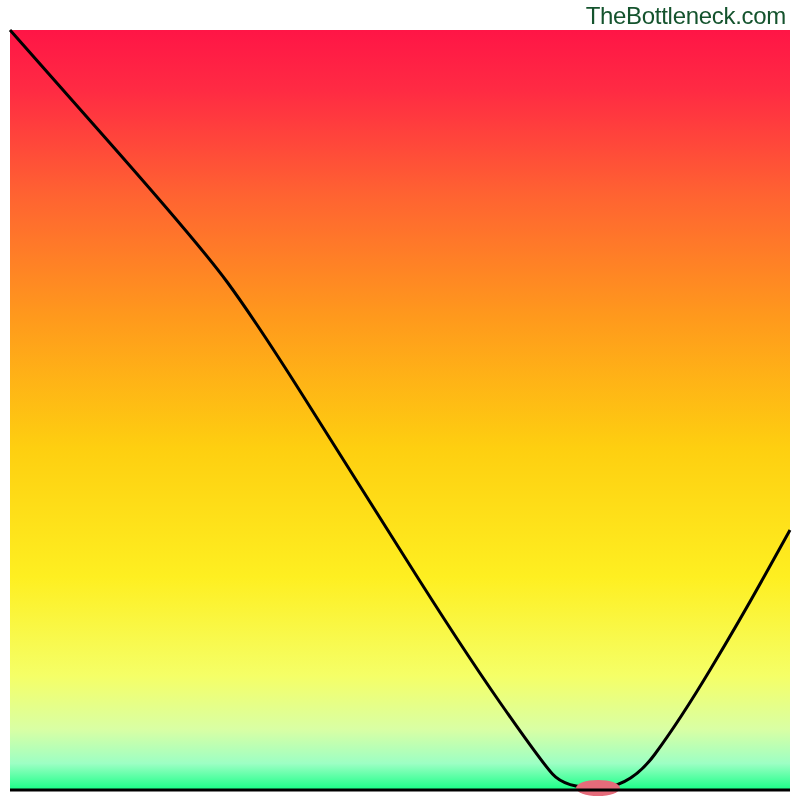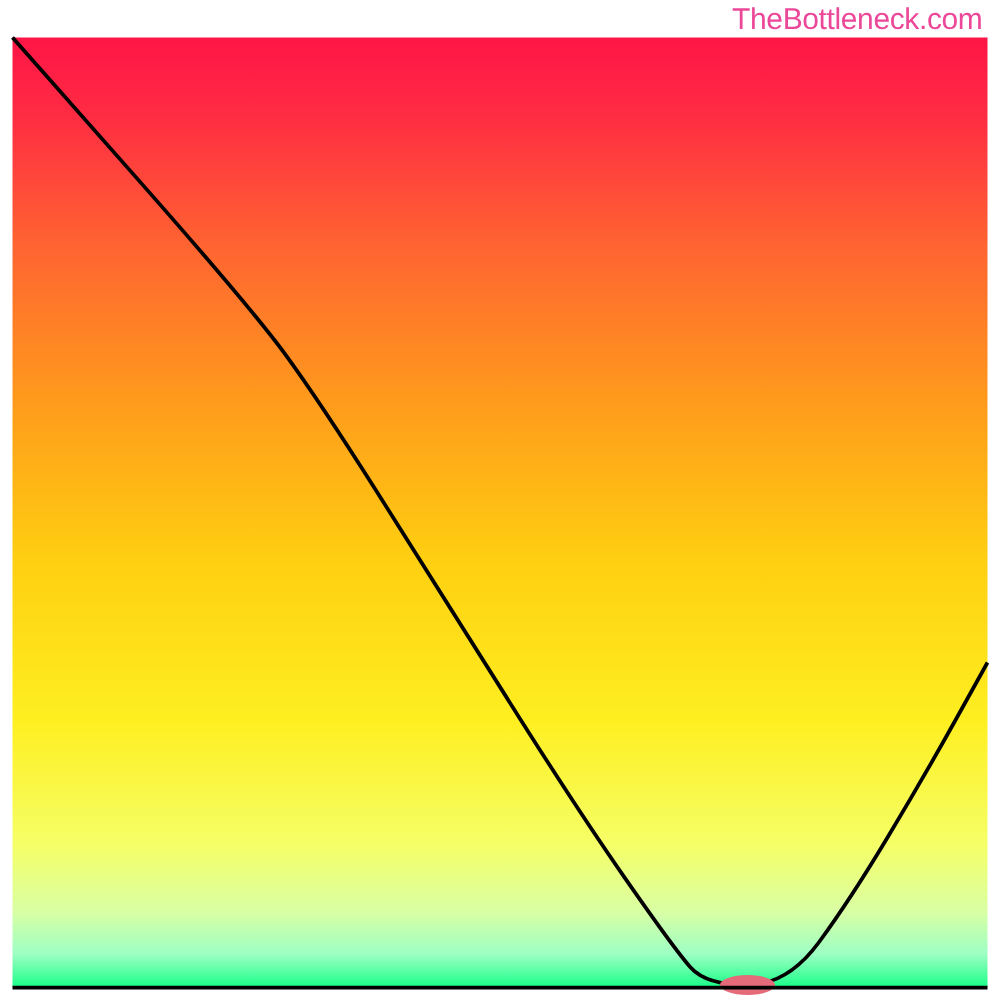--- a/index.html
+++ b/index.html
@@ -13,21 +13,21 @@
   }
   .wrap {
     position: relative;
     width: 800px;
     height: 800px;
   }
   .watermark {
     position: absolute;
     top: 2px;
     right: 14px;
-    color: #ec4899;
+    color: #14532d;
     font-size: 24px;
     font-weight: 400;
     letter-spacing: -0.3px;
     text-align: center;
   }
   .chart-svg {
     position: absolute;
     left: 0;
     top: 0;
   }

